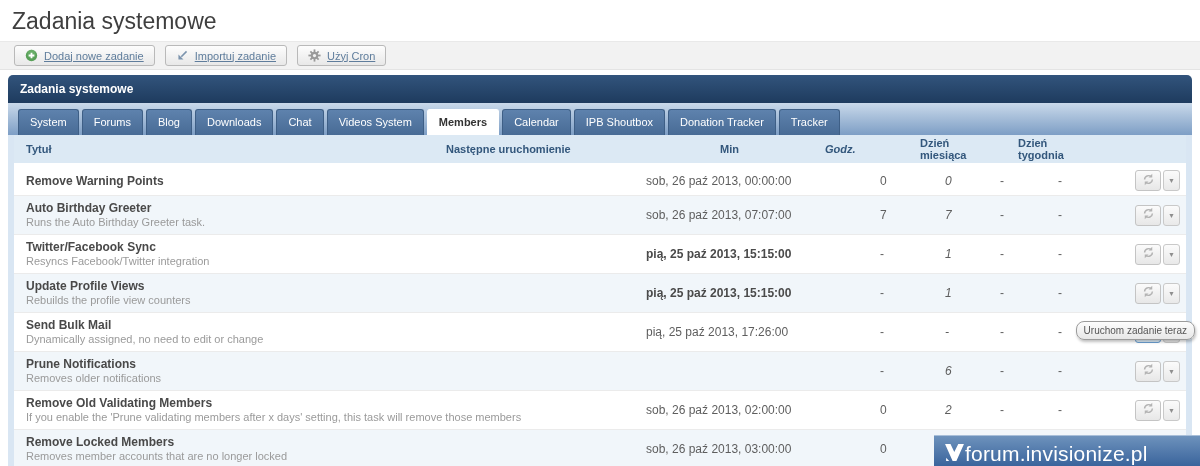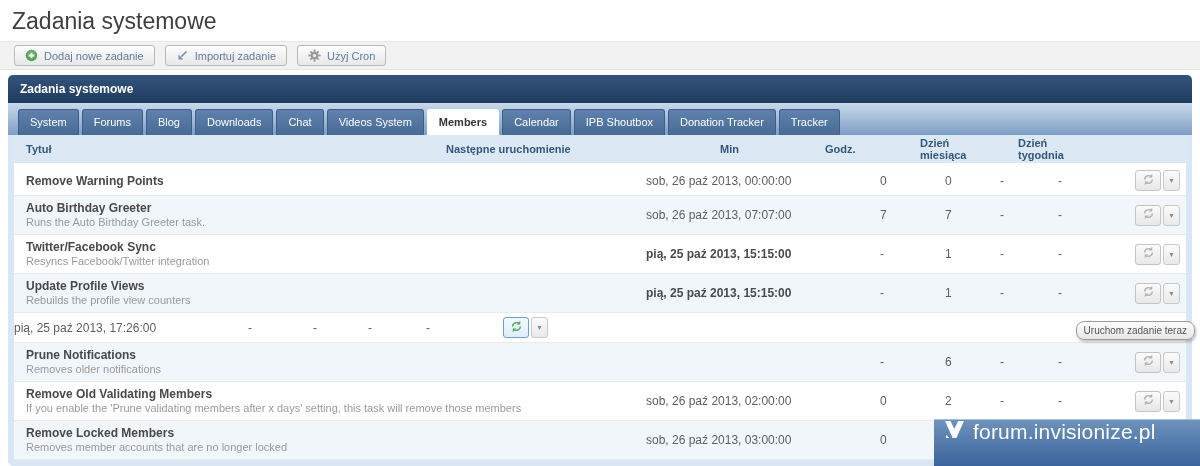--- a/index.html
+++ b/index.html
@@ -7,21 +7,21 @@
     font-family:"Liberation Sans", sans-serif; position:relative; }
 
   
   .page-title { font-size:23px; font-weight:normal; color:#3f3f3f; padding:8px 0 6px 12px; }
 
   
   .toolbar { background:#f2f2f2; border-top:1px solid #e9e9e9; border-bottom:1px solid #e4e4e4;
     padding:4px 0 4px 14px; display:flex; gap:10px; align-items:center; height:29px; }
   .tb-btn { display:inline-flex; align-items:center; gap:6px; font-size:11px; color:#5f7d9c;
     background:linear-gradient(#fdfdfd,#e8e8e8); border:1px solid #b9b9b9; border-radius:3px;
-    padding:3px 10px; height:21px; cursor:pointer; font-family:inherit; }
+    padding:3px 10px; height:21px; cursor:pointer; font-family:inherit;text-decoration:underline; }
   .tb-btn svg { display:block; }
 
   
   .panel { margin:5px 8px 0; }
   .panel-header { background:linear-gradient(#32547c,#1e3b5e); color:#fff; font-size:12px;
     font-weight:bold; padding:7px 12px; border-radius:5px 5px 0 0; }
 
   
   .tabbar { background:linear-gradient(#c9d9ea,#7d9ec5); padding:6px 10px 0; display:flex; gap:3px;
     align-items:flex-end; height:32px; }
@@ -29,21 +29,21 @@
     color:#fff; font-size:11px; padding:6px 11px 7px; border-radius:3px 3px 0 0; cursor:pointer;
     white-space:nowrap; }
   .tab.active { background:#fff; color:#333; font-weight:bold; border-color:#fff; }
 
   
   .table-outer { background:#d9e6f3; padding:0 6px 6px; border-radius:0 0 5px 5px; }
   .grid-row { display:flex; align-items:stretch; }
   .c-title { flex:1; padding-left:12px; }
   .c-next  { width:210px; }
   .c-min   { width:65px;margin-left:24px; }
-  .c-hours { width:55px; }
+  .c-hours { width:55px;font-style:italic; }
   .c-dom   { width:58px; }
   .c-dow   { width:72px; }
   .c-act   { width:56px; display:flex; align-items:center; justify-content:flex-end; padding-right:6px; gap:2px; }
 
   .thead { background:#dce9f4; color:#33577c; font-size:11px; font-weight:bold; min-height:31px;
     align-items:center; border-bottom:3px solid #fff;gap:40px; }
   .thead > div { padding-top:2px; padding-bottom:2px; line-height:12px; }
 
   .tbody { background:#fff; }
   .row { background:#fff; border-bottom:1px solid #ebebeb; min-height:30px;
@@ -63,23 +63,23 @@
     background:linear-gradient(#fbfbfb,#e9e9e9); color:#8e8e8e; font-size:7px; display:flex;
     align-items:center; justify-content:center; cursor:pointer; padding:0; }
   .row.active-run .run-btn { border-color:#6b9fd2; background:linear-gradient(#f3f9fd,#ddeef9); color:#57a957; }
 
   
   .tooltip { position:absolute; top:321px; right:5px; background:linear-gradient(#fdfdfd,#e7e7e7);
     border:1px solid #9b9b9b; border-radius:8px; font-size:10px; color:#555; padding:3px 7px;
     box-shadow:1px 2px 3px rgba(0,0,0,.25); z-index:20; white-space:nowrap; }
 
   
-  .watermark { position:absolute; right:0; bottom:0; width:266px; height:47px;
+  .watermark { position:absolute; right:0; bottom:0; width:266px; height:31px;
     background:linear-gradient(#6d92bc,#3a649c); border-top:1px solid #a8bfd9;
-    display:flex; align-items:flex-start; gap:8px; padding-left:10px; z-index:30; }
+    display:flex; align-items:flex-end; padding-left:10px; z-index:30; }
   .watermark-text { color:#fff; font-size:21px; letter-spacing:0.2px; }
 </style>
 </head>
 <body>
 
 <div class="page-title">Zadania systemowe</div>
 
 <div class="toolbar">
   <button class="tb-btn">
     <span>
@@ -237,20 +237,24 @@
                   <path d="M12.8 8a4.8 4.8 0 0 1-8.2 3.3" fill="none" stroke="currentColor" stroke-width="1.8"></path>
                   <polygon points="3.4,15 3.4,10.4 8,10.4" fill="currentColor"></polygon>
                 </svg></span>
             </button>
       <button class="dd-btn">
               <span>▼</span>
             </button>
     </div>
   </div>
         <div class="grid-row row active-run">
+    <div class="c-title">
+      <div class="task-title">Send Bulk Mail</div>
+      <div class="task-desc">Dynamically assigned, no need to edit or change</div>
+    </div>
     <div class="c-next cell-txt">pią, 25 paź 2013, 17:26:00</div>
     <div class="c-min cell-txt">-</div>
     <div class="c-hours cell-txt">-</div>
     <div class="c-dom cell-txt">-</div>
     <div class="c-dow cell-txt">-</div>
     <div class="c-act">
       <button class="run-btn">
               <span><svg width="13" height="13" viewBox="0 0 16 16">
                   <path d="M3.2 8a4.8 4.8 0 0 1 8.2-3.3" fill="none" stroke="currentColor" stroke-width="1.8"></path>
                   <polygon points="12.6,1 12.6,5.6 8,5.6" fill="currentColor"></polygon>

